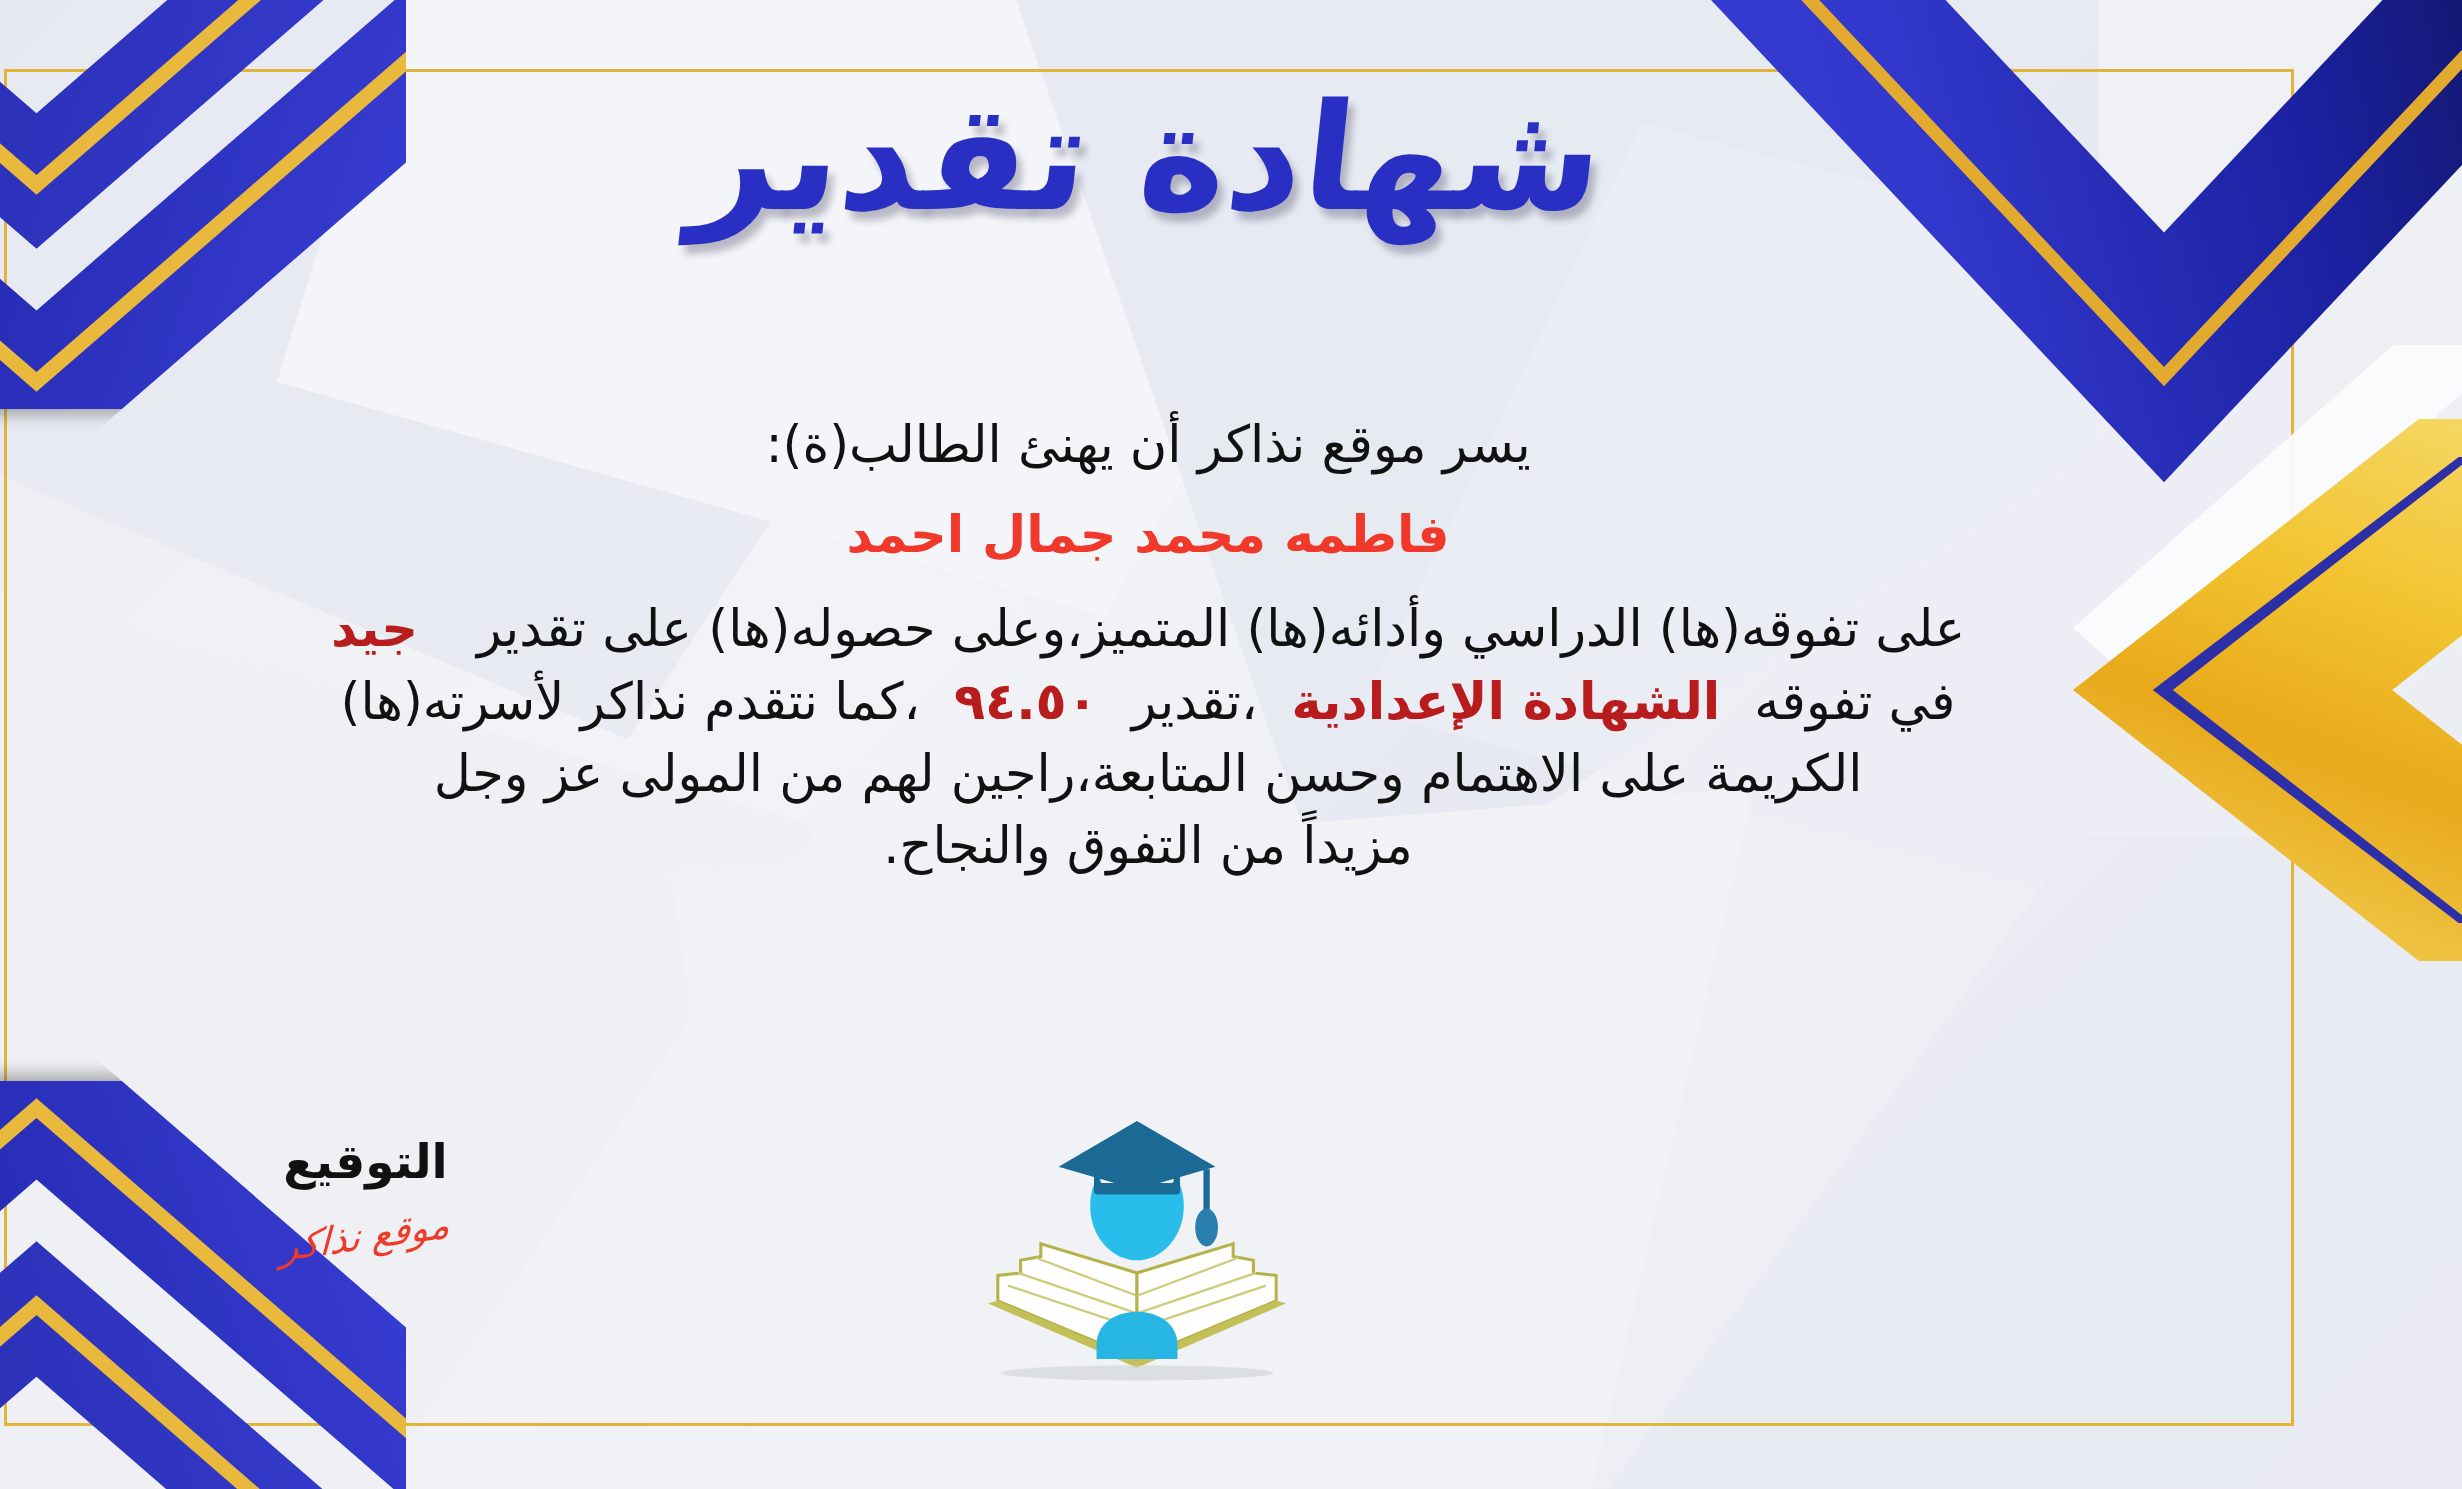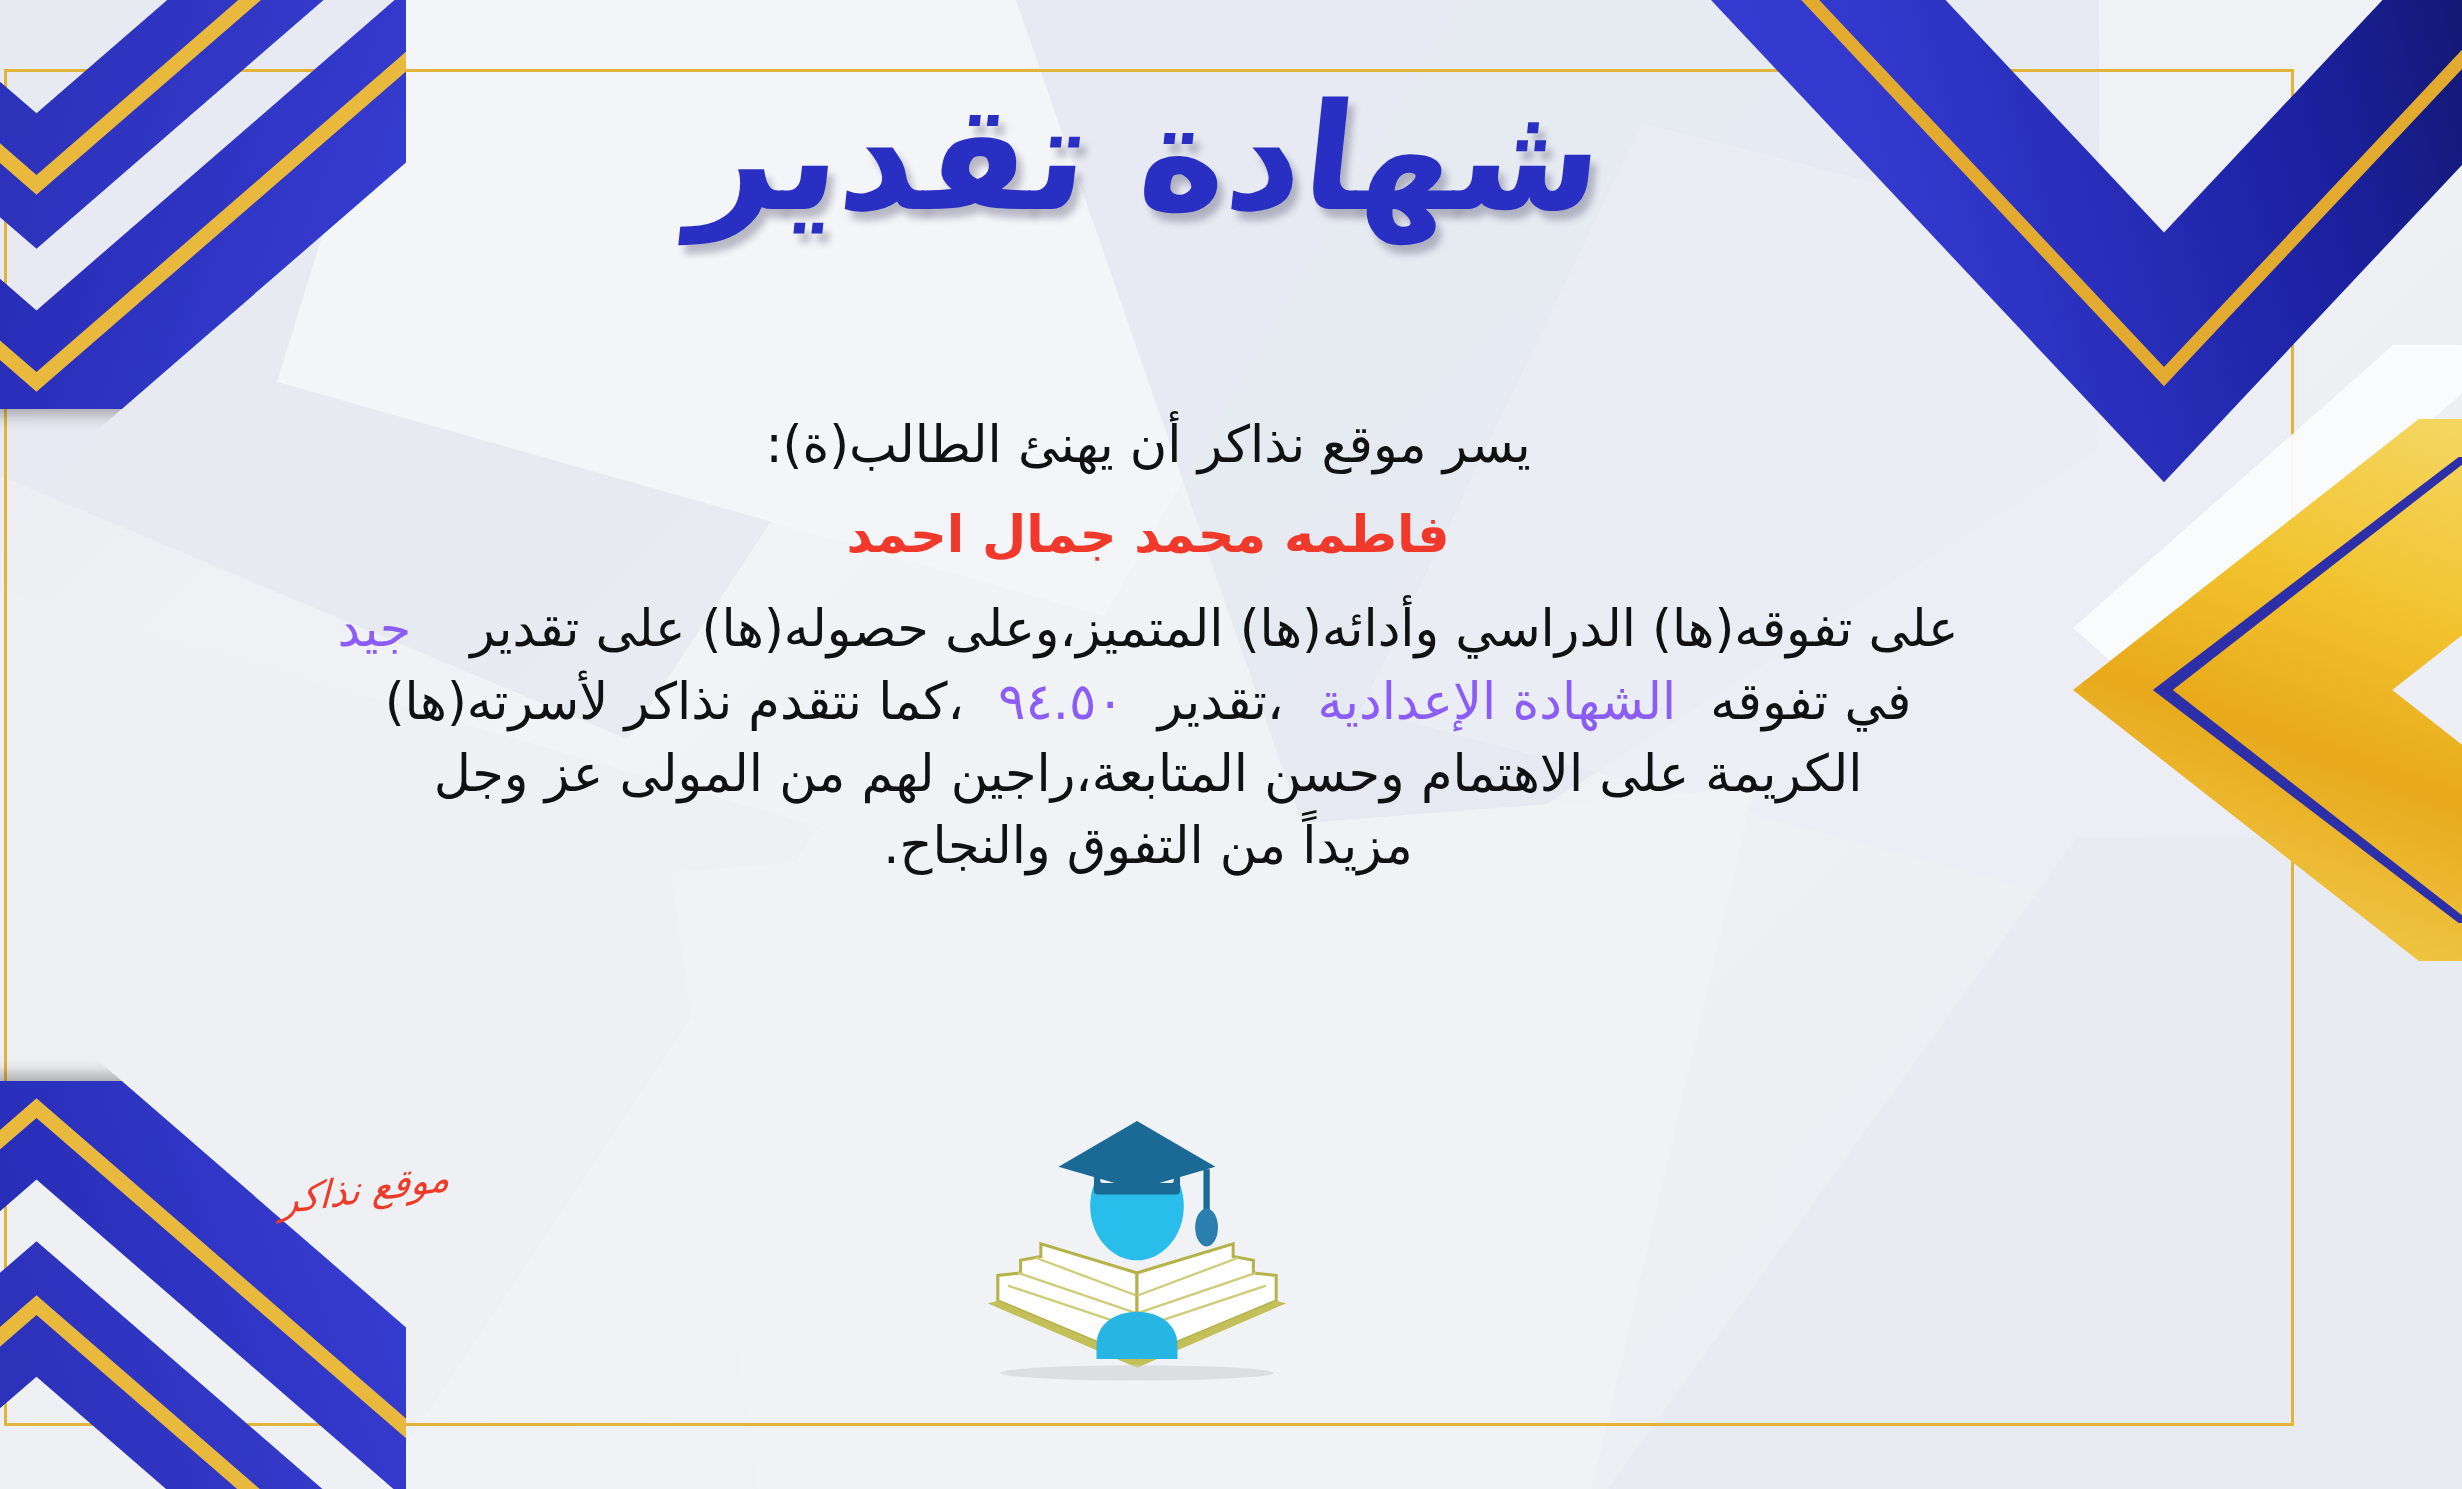--- a/index.html
+++ b/index.html
@@ -206,22 +206,22 @@
     white-space: nowrap;
   }
   .intro { font-size: 51px; margin-bottom: 10.8px; }
   .student-name {
     font-size: 51px;
     font-weight: 700;
     color: #f1392b;
     margin: 17.7px 0 21.7px 0;
   }
   .hl {
-    color: #8b5cf6;
-    font-weight: 400;
+    color: #b91c1c;
+    font-weight: 700;
   }
   .sp-wide { display: inline-block; width: 59px; }
   .sp-mid  { display: inline-block; width: 34px; }
 
   
   .signature-block {
     position: absolute;
     left: 374px;
     top: 1138px;
     width: 315px;
@@ -327,20 +327,21 @@
     <div class="line">
       <span>في تفوقه</span><span class="sp-mid"></span><span class="hl">الشهادة الإعدادية</span><span class="sp-mid"></span><span>،تقدير</span><span class="sp-mid"></span><span class="hl">٩٤.٥٠</span><span class="sp-mid"></span><span>،كما نتقدم نذاكر لأسرته(ها)</span>
     </div>
 
     <div class="line">الكريمة على الاهتمام وحسن المتابعة،راجين لهم من المولى عز وجل</div>
 
     <div class="line">مزيداً من التفوق والنجاح.</div>
   </div>
 
   <div class="signature-block">
+    <div class="signature-label">التوقيع</div>
     <div class="signature-mark">موقع نذاكر</div>
   </div>
 
   <div class="logo">
     <svg viewBox="0 0 300 230" xmlns="http://www.w3.org/2000/svg">
 
       <g>
         <path d="M40 150 L40 130 L58 128 L58 118 L74 115 L74 105 L150 128 L150 196 Z" fill="#ffffff" stroke="#b5b24a" stroke-width="2.4"></path>
         <path d="M32 152 L40 150 L150 196 L150 203 Z" fill="#c3c05a"></path>
         <path d="M48 138 L150 172" stroke="#cfcb78" stroke-width="1.8" fill="none"></path>

